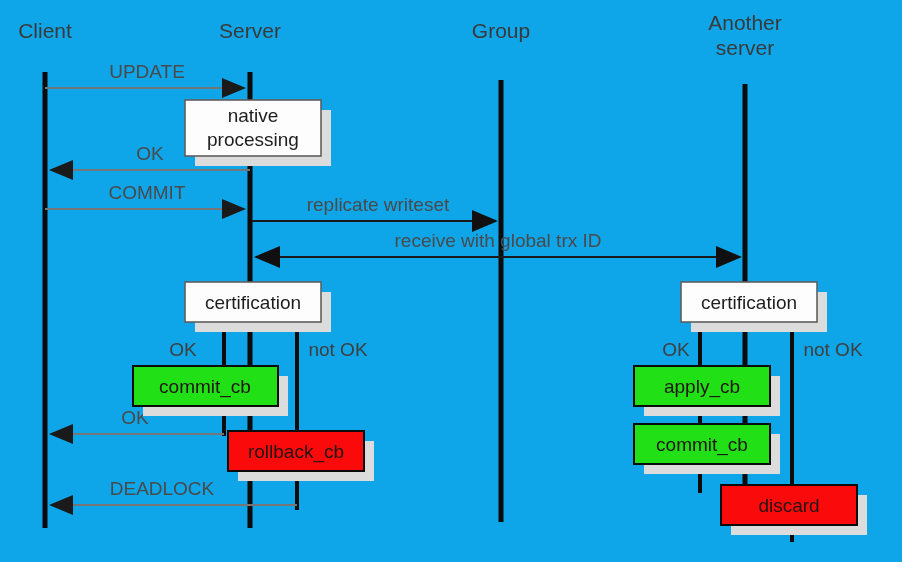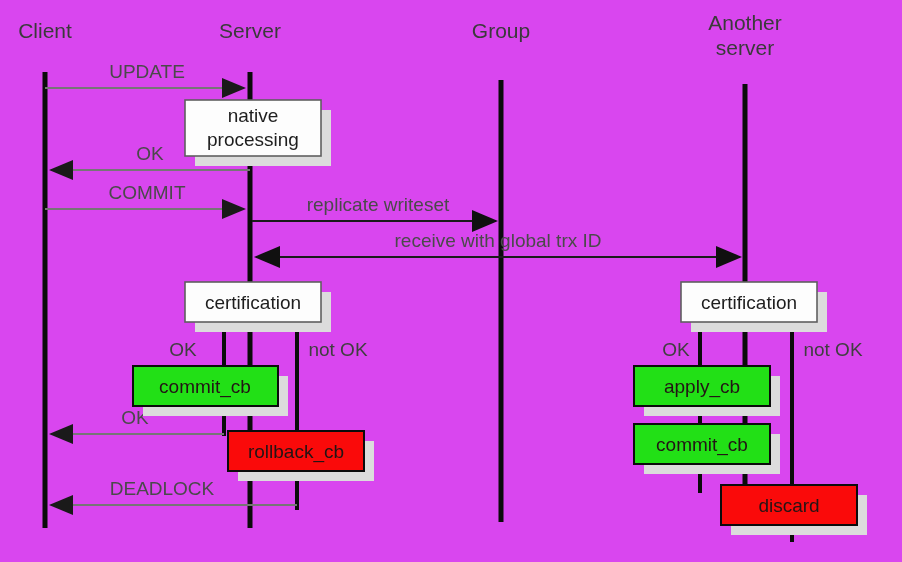--- a/index.html
+++ b/index.html
@@ -10,21 +10,21 @@
   body {
     width: 902px;
     height: 562px;
     font-family: "Liberation Sans", sans-serif;
     overflow: hidden;
   }
   #diagram-root {
     position: relative;
     width: 902px;
     height: 562px;
-    background: #d946ef;
+    background: #0ea5e9;
   }
   svg#seq-svg {
     display: block;
     width: 902px;
     height: 562px;
   }
   text {
     font-family: "Liberation Sans", sans-serif;
     fill: #3a3a3a;
   }

